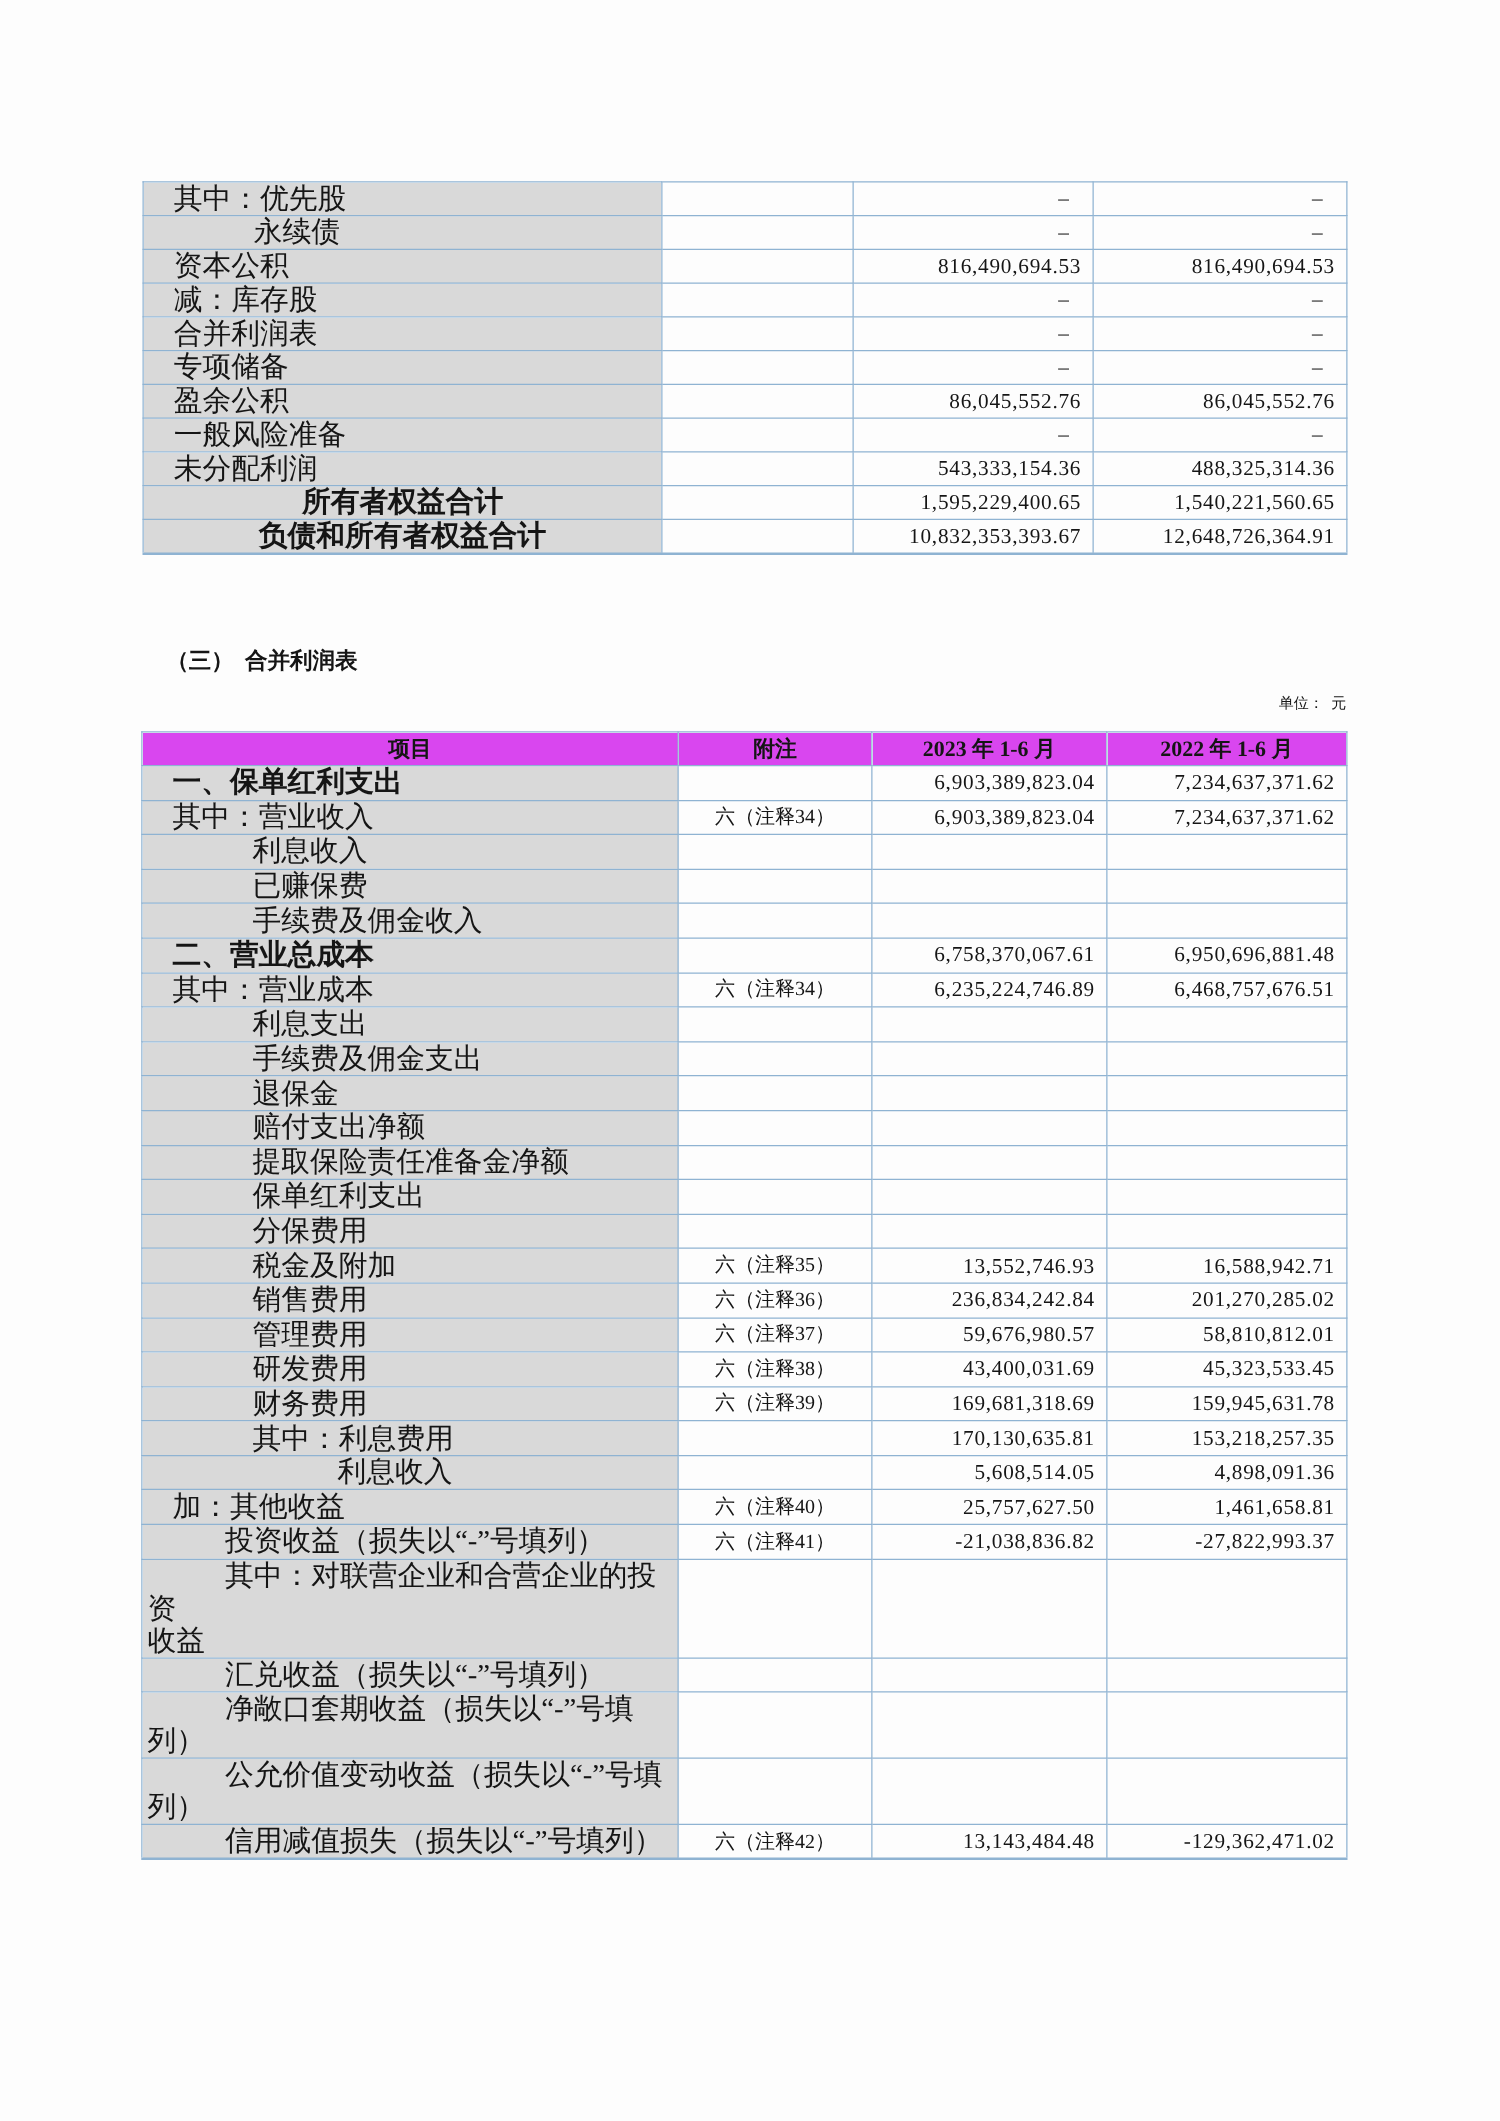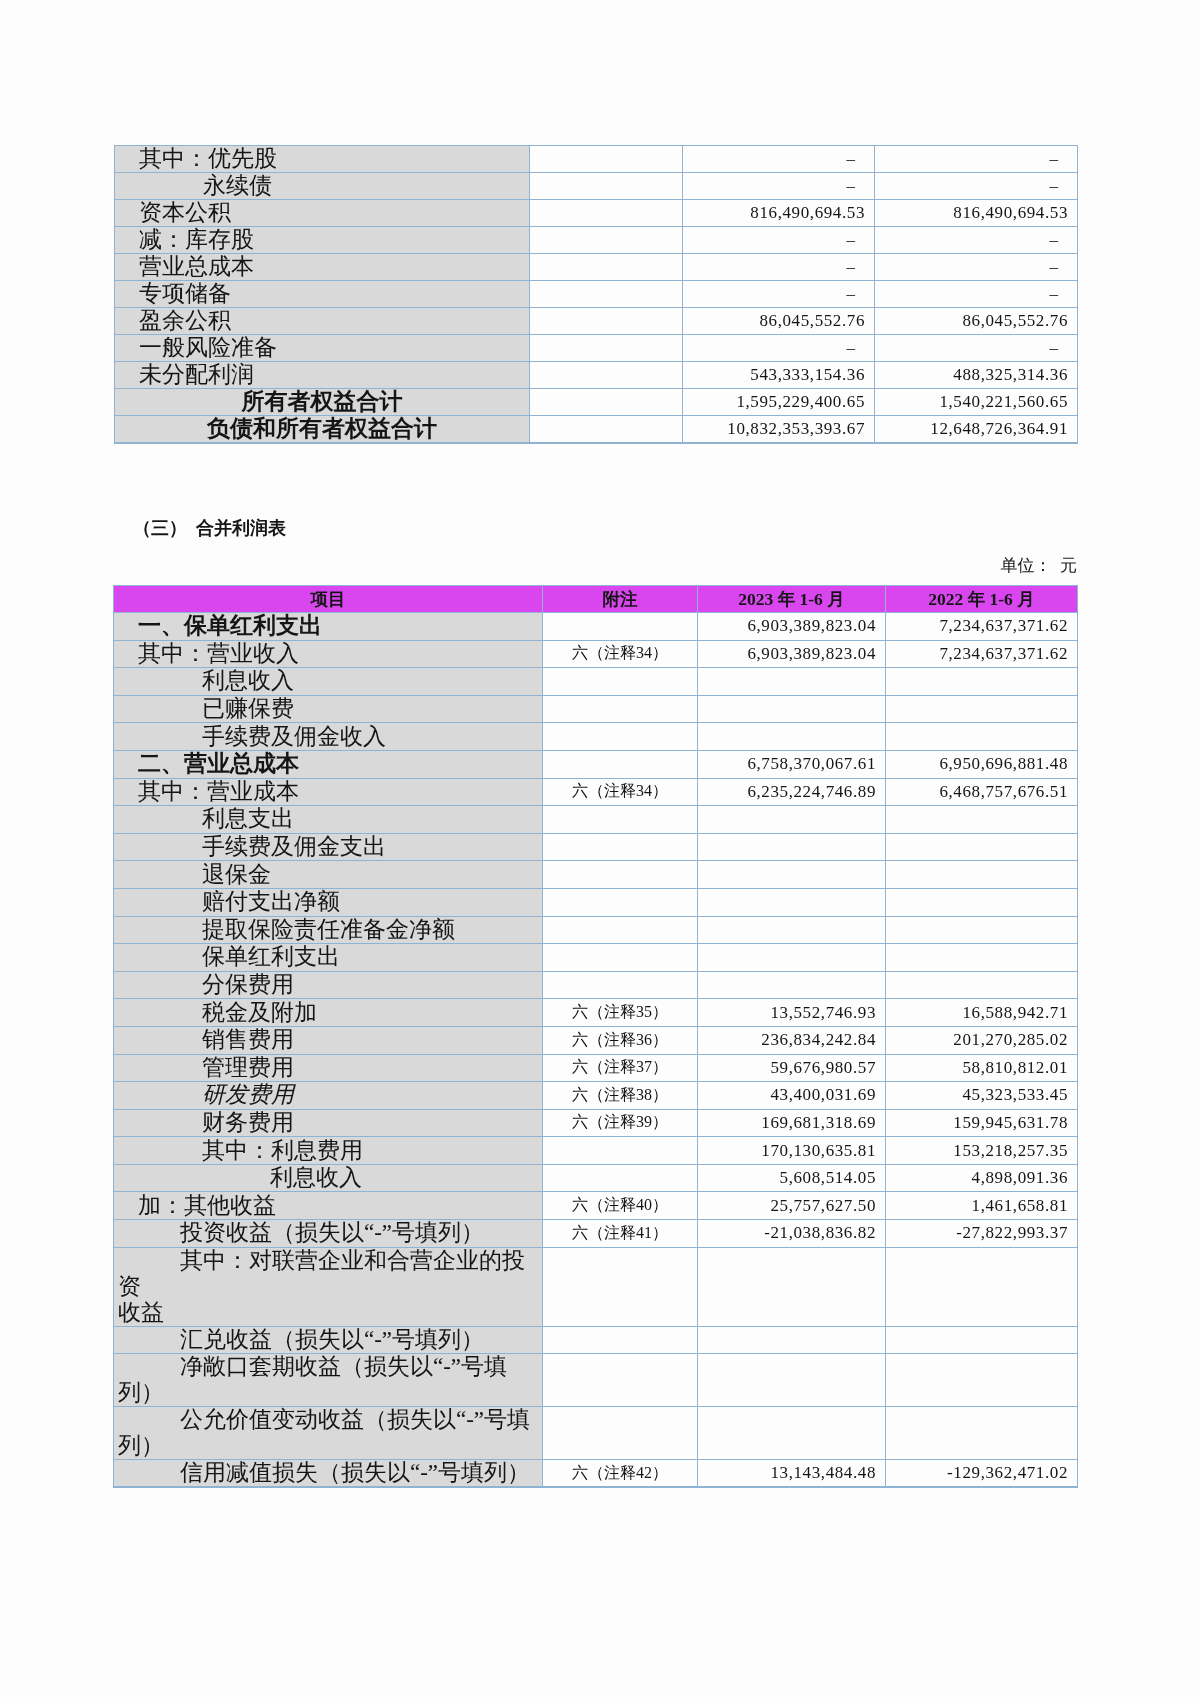--- a/index.html
+++ b/index.html
@@ -35,21 +35,21 @@
   td.c-note { text-align:center; font-size:16px; padding:0 2px; }
   td.c-num  { text-align:right; font-size:17px; padding:0 9px 0 2px; letter-spacing:0.6px; }
   td.c-num.dash { padding-right:19px; letter-spacing:0; }
 
   #heading {
     position:absolute; left:133px; top:516px;
     font-size:18px; font-weight:bold; white-space:pre;
   }
   #unit {
     position:absolute; left:677px; top:554px; width:400px;
-    text-align:right; font-size:17px; white-space:pre;
+    text-align:right; font-size:12px; white-space:pre;
   }
 </style>
 </head>
 <body>
 
 <div class="page">
 
   <table id="table1">
     <colgroup>
       <col style="width:415px">
@@ -76,21 +76,21 @@
           <td class="c-num">816,490,694.53</td>
           <td class="c-num">816,490,694.53</td>
         </tr>
         <tr>
           <td class="c-label" style="text-indent: 20px;">减：库存股</td>
           <td class="c-note"></td>
           <td class="c-num dash">–</td>
           <td class="c-num dash">–</td>
         </tr>
         <tr>
-          <td class="c-label" style="text-indent: 20px;">营业总成本</td>
+          <td class="c-label" style="text-indent: 20px;">合并利润表</td>
           <td class="c-note"></td>
           <td class="c-num dash">–</td>
           <td class="c-num dash">–</td>
         </tr>
         <tr>
           <td class="c-label" style="text-indent: 20px;">专项储备</td>
           <td class="c-note"></td>
           <td class="c-num dash">–</td>
           <td class="c-num dash">–</td>
         </tr>
@@ -243,21 +243,21 @@
           <td class="c-num">236,834,242.84</td>
           <td class="c-num">201,270,285.02</td>
         </tr>
         <tr>
           <td class="c-label" style="text-indent: 84px;">管理费用</td>
           <td class="c-note">六（注释37）</td>
           <td class="c-num">59,676,980.57</td>
           <td class="c-num">58,810,812.01</td>
         </tr>
         <tr>
-          <td class="c-label" style="text-indent: 84px; font-style: italic;">研发费用</td>
+          <td class="c-label" style="text-indent: 84px;">研发费用</td>
           <td class="c-note">六（注释38）</td>
           <td class="c-num">43,400,031.69</td>
           <td class="c-num">45,323,533.45</td>
         </tr>
         <tr>
           <td class="c-label" style="text-indent: 84px;">财务费用</td>
           <td class="c-note">六（注释39）</td>
           <td class="c-num">169,681,318.69</td>
           <td class="c-num">159,945,631.78</td>
         </tr>

